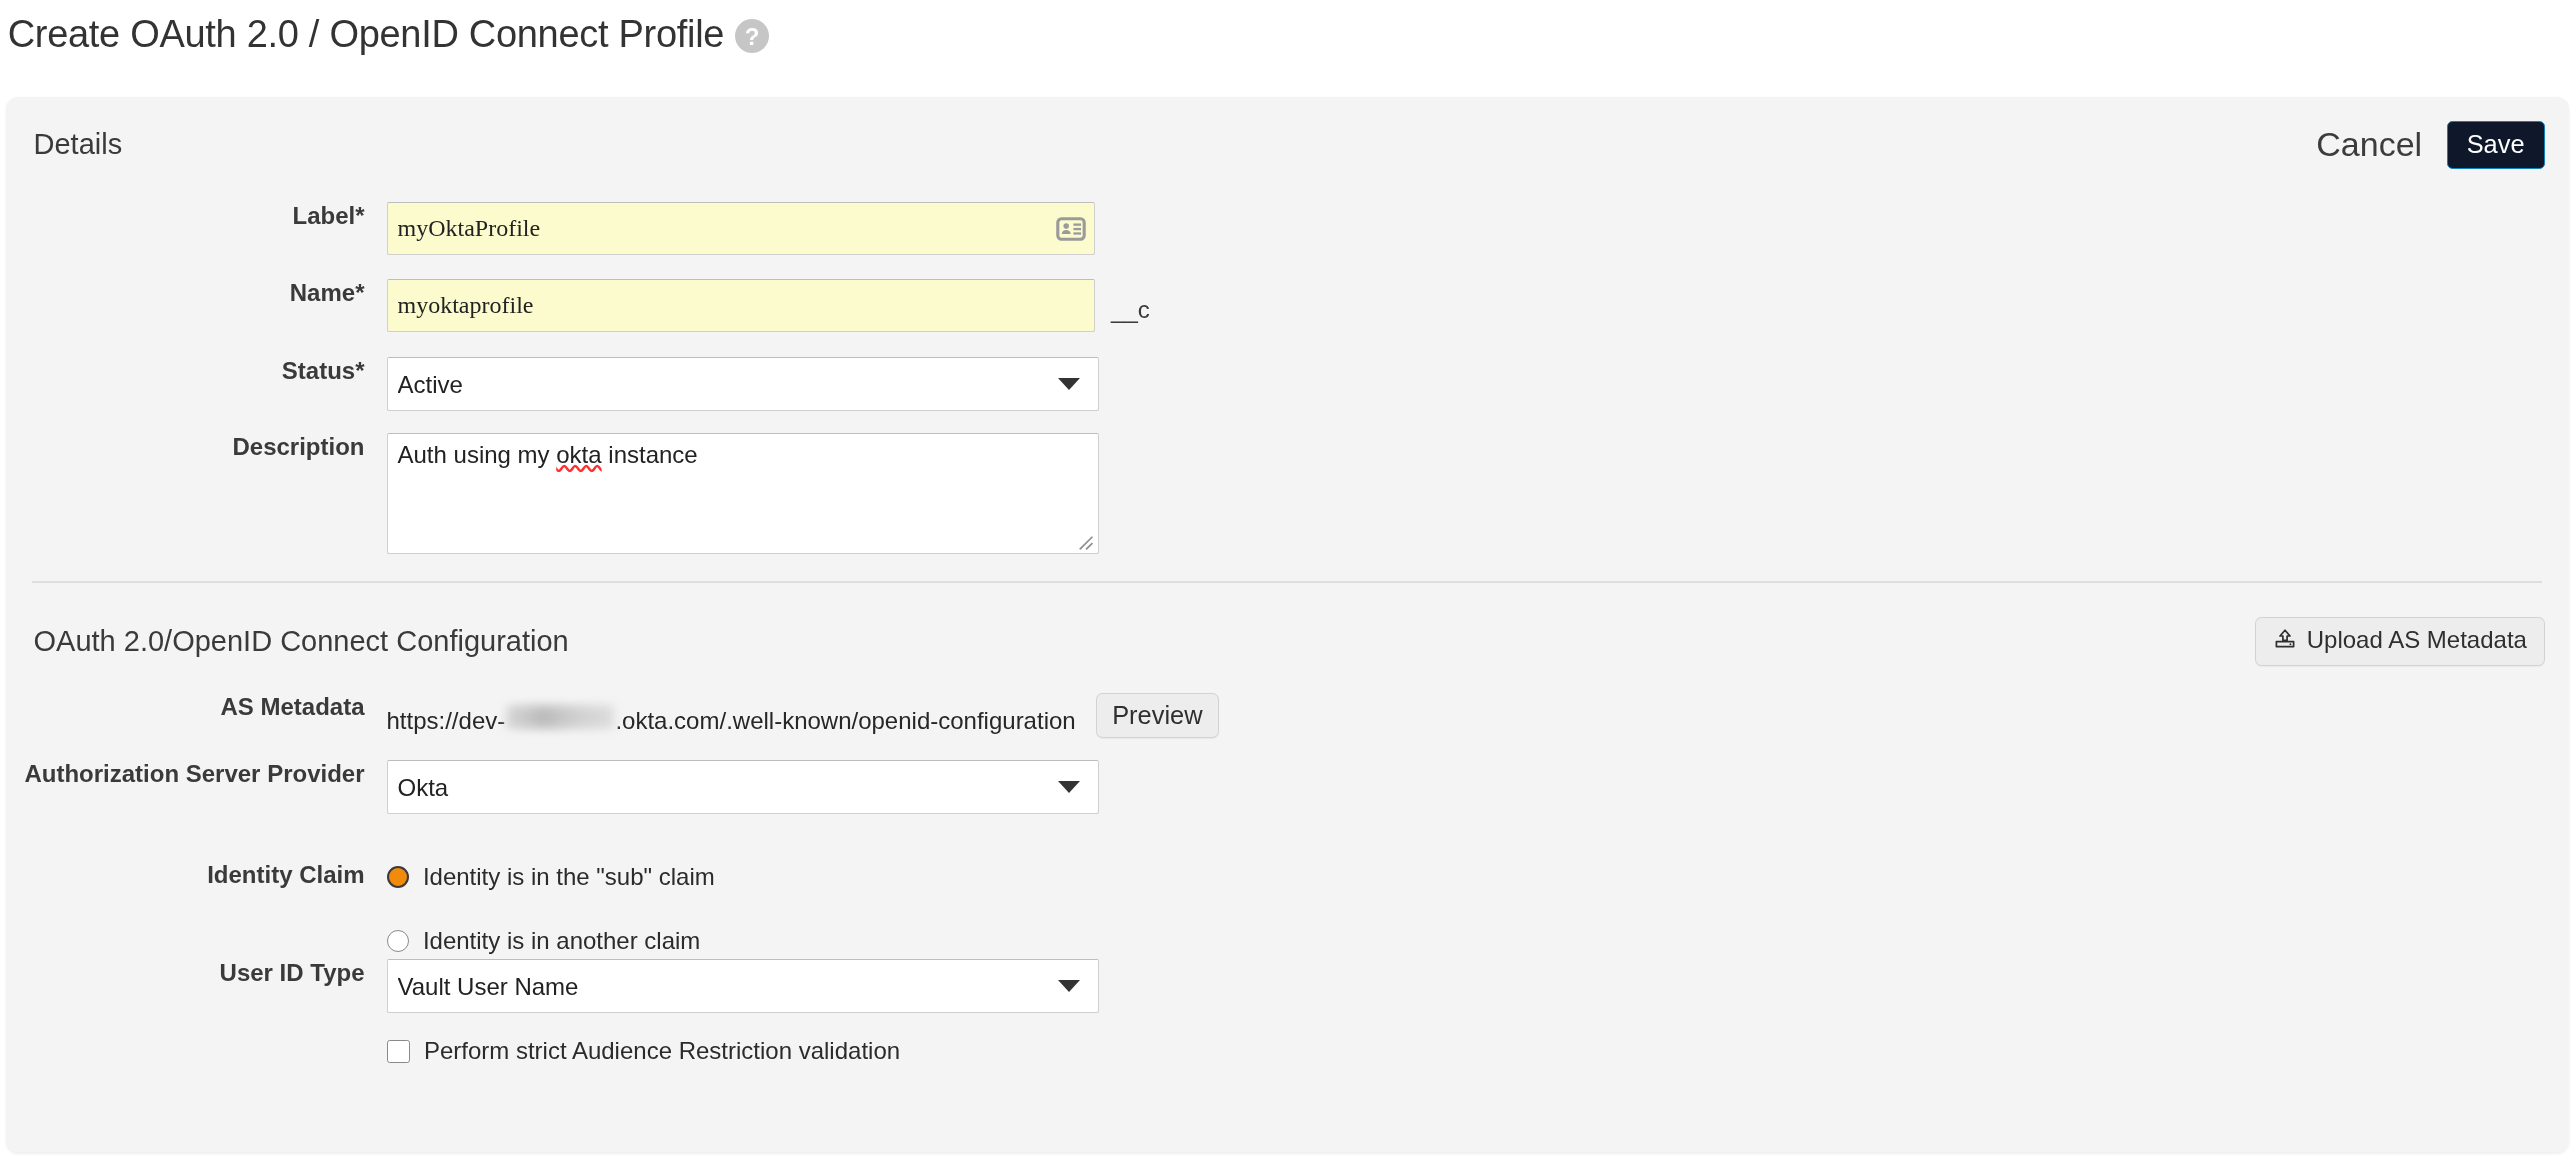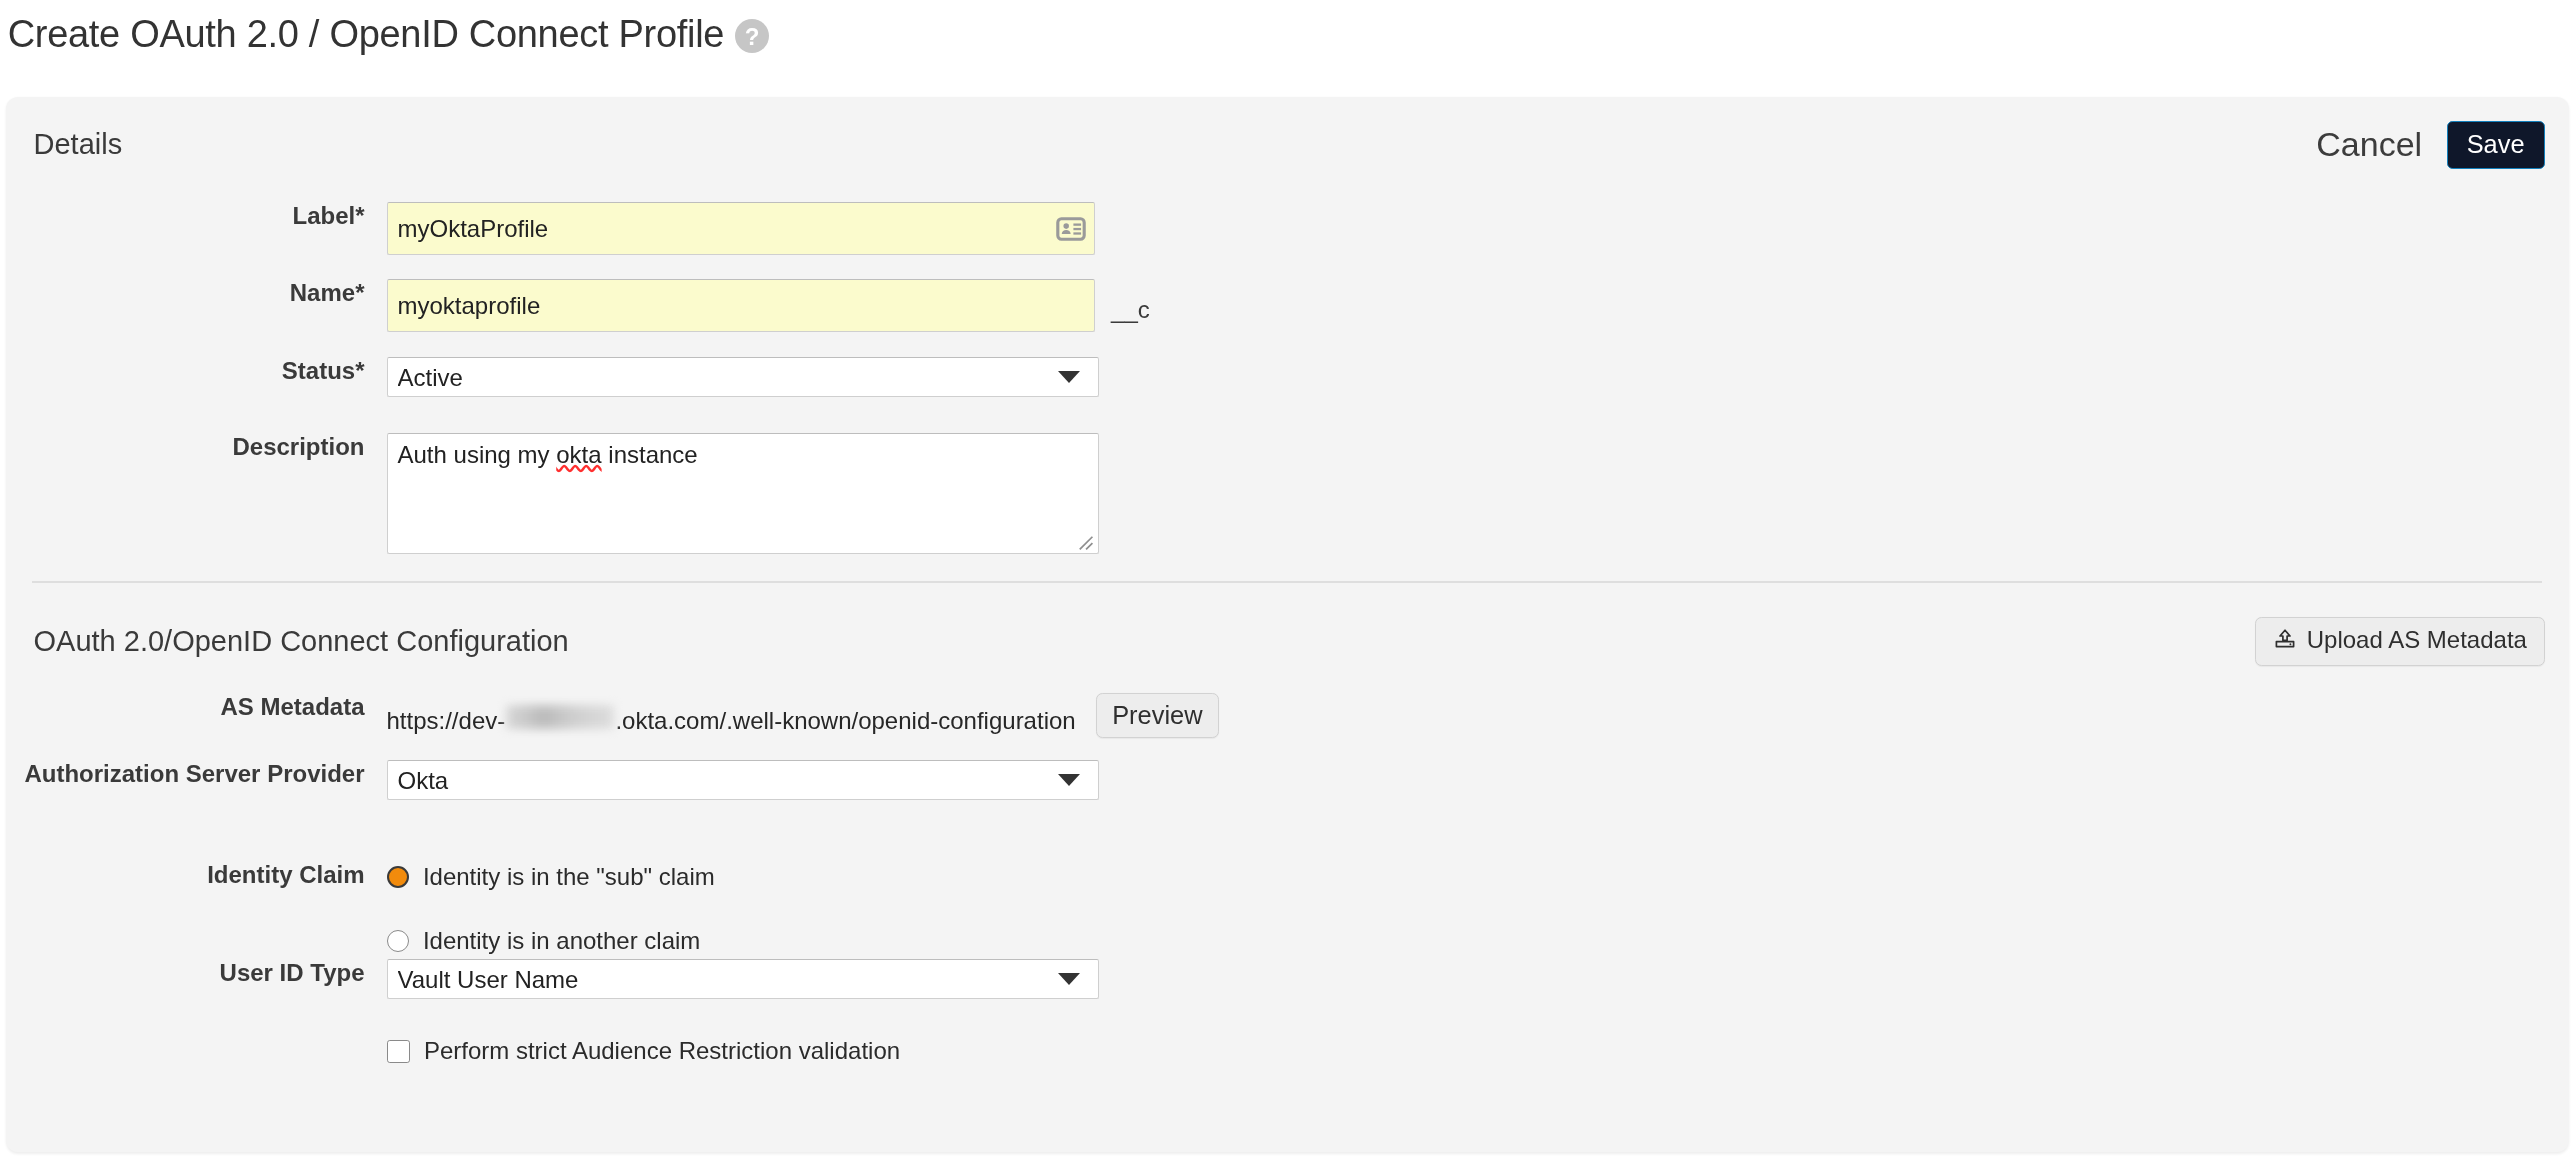--- a/index.html
+++ b/index.html
@@ -156,21 +156,21 @@
   
   .input-req {
     width: 708px;
     height: 53px;
     box-sizing: border-box;
     background: #fbfbcd;
     border: 0.6px solid #cfcfcf;
     border-top-color: #bdbdbd;
     border-radius: 2.2px;
     font-size: 24px;
-    font-family: Liberation Sans, sans-serif;
+    font-family: Liberation Serif, serif;
     color: #222222;
     padding: 0 10px;
     outline: none;
   }
   .input-wrap { position: relative; display: inline-block; }
   .input-icon {
     position: absolute;
     right: 8.8px;
     top: 50%;
     transform: translateY(-50%);
@@ -181,21 +181,21 @@
   .suffix {
     font-size: 24px;
     color: #3a3a3a;
     align-self: center;
     padding-top: 8.8px;
     white-space: nowrap;
   }
 
   select.select-field {
     width: 712px;
-    height: 40px;
+    height: 54px;
     box-sizing: border-box;
     background: #ffffff;
     border: 0.6px solid #cfcfcf;
     border-top-color: #bdbdbd;
     border-radius: 2.2px;
     font-size: 24px;
     font-family: inherit;
     color: #222222;
     padding: 0 10px;
     outline: none;

